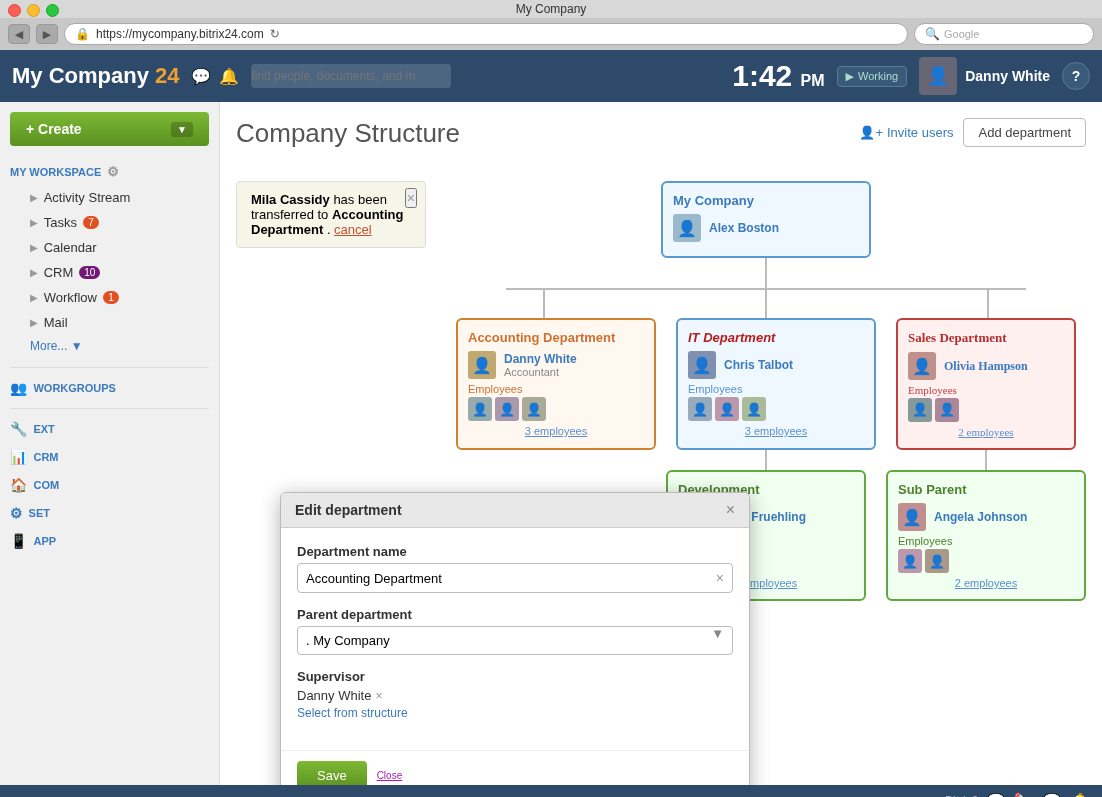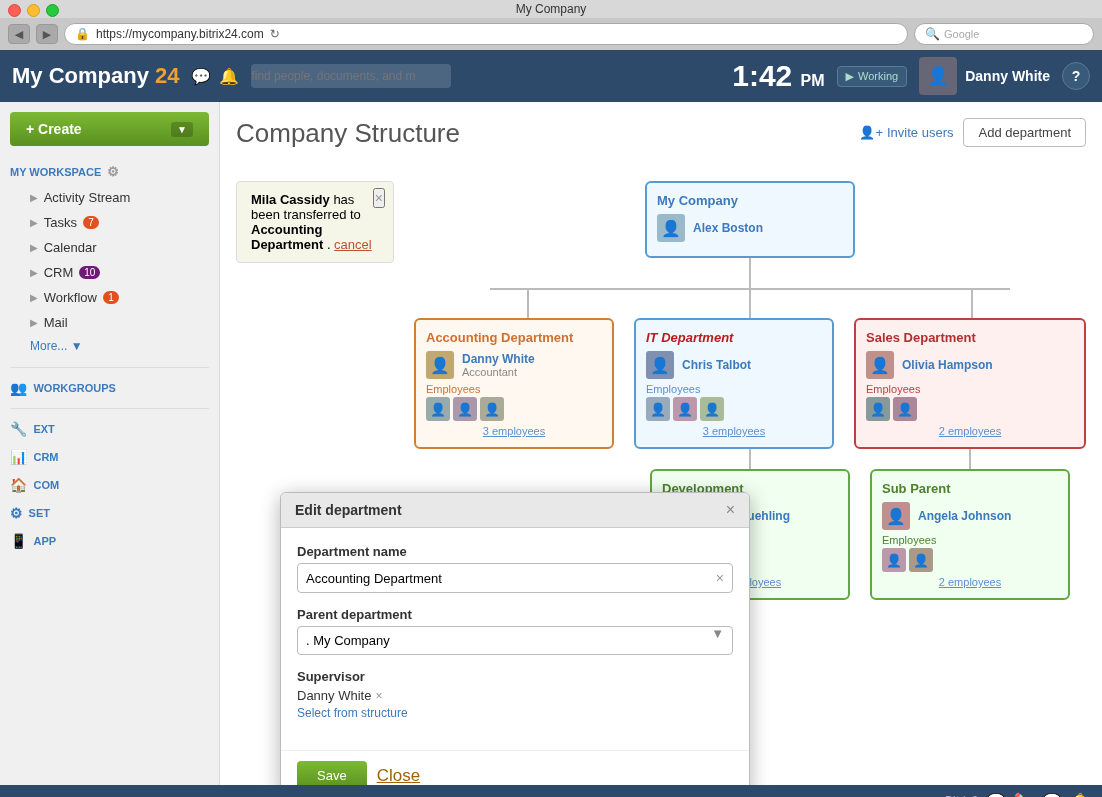--- a/index.html
+++ b/index.html
@@ -100,21 +100,21 @@
     .form-label { font-weight: bold; font-size: 13px; color: #333; margin-bottom: 4px; display: block; }
     .form-input { width: 100%; border: 1px solid #bbb; border-radius: 4px; padding: 6px 8px; font-size: 13px; display: flex; align-items: center; justify-content: space-between; background: white; }
     .input-clear { color: #999; cursor: pointer; font-size: 14px; }
     .select-wrapper { position: relative; }
     .select-arrow { position: absolute; right: 8px; top: 50%; transform: translateY(-50%); color: #888; pointer-events: none; }
     .supervisor-value { display: flex; align-items: center; gap: 4px; font-size: 13px; color: #333; }
     .supervisor-remove { color: #999; cursor: pointer; font-size: 12px; }
     .select-from-structure { color: #3a7abd; font-size: 12px; cursor: pointer; text-decoration: none; display: block; margin-top: 3px; }
     .modal-footer { padding: 10px 16px; border-top: 1px solid #eee; display: flex; gap: 10px; align-items: center; }
     .save-btn { background: linear-gradient(to bottom, #7cb934, #5a9020); color: white; border: none; padding: 7px 20px; border-radius: 4px; font-size: 13px; font-weight: normal; cursor: pointer; }
-    .close-link { color: #a16207; text-decoration: underline; cursor: pointer; font-size: 17px; background: none; border: none; }
+    .close-link { color: #a21caf; text-decoration: underline; cursor: pointer; font-size: 10px; background: none; border: none; }
 
     
     .bottom-bar { background: #2d4a6b; height: 32px; display: flex; align-items: center; justify-content: flex-end; padding: 0 12px; gap: 8px; }
     .bottom-icon { color: #aac; font-size: 16px; cursor: pointer; }
     .bottom-label { color: #aac; font-size: 12px; }
   </style>
 </head>
 <body>
 
 <div class="browser-chrome">
@@ -325,21 +325,21 @@
             </div>
             <div class="dept-employees-label blue">Employees</div>
             <div class="employee-avatars">
               <div class="emp-avatar" style="background:#9ab;">👤</div>
               <div class="emp-avatar" style="background:#b9a;">👤</div>
               <div class="emp-avatar" style="background:#ab9;">👤</div>
             </div>
             <a class="employees-link">3 employees</a>
           </div>
 
-          <div class="dept-card red" style="width:232px;">
+          <div class="dept-card red" style="width:180px;font-family:Liberation Serif, serif;">
             <div class="dept-name red">Sales Department</div>
             <div class="dept-person">
               <div class="person-avatar" style="background:#c0908a;">👤</div>
               <div>
                 <div class="person-name">Olivia Hampson</div>
               </div>
             </div>
             <div class="dept-employees-label red">Employees</div>
             <div class="employee-avatars">
               <div class="emp-avatar" style="background:#899;">👤</div>

